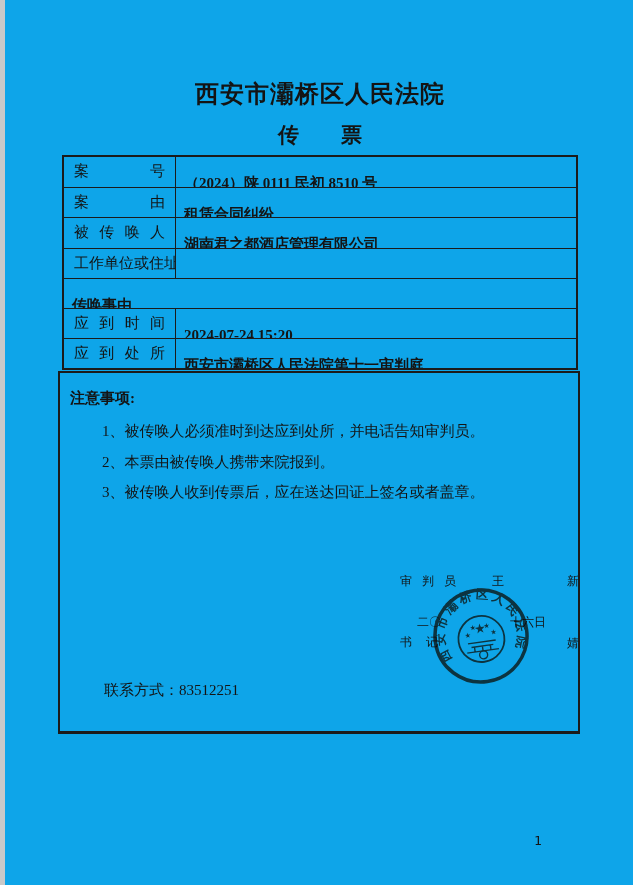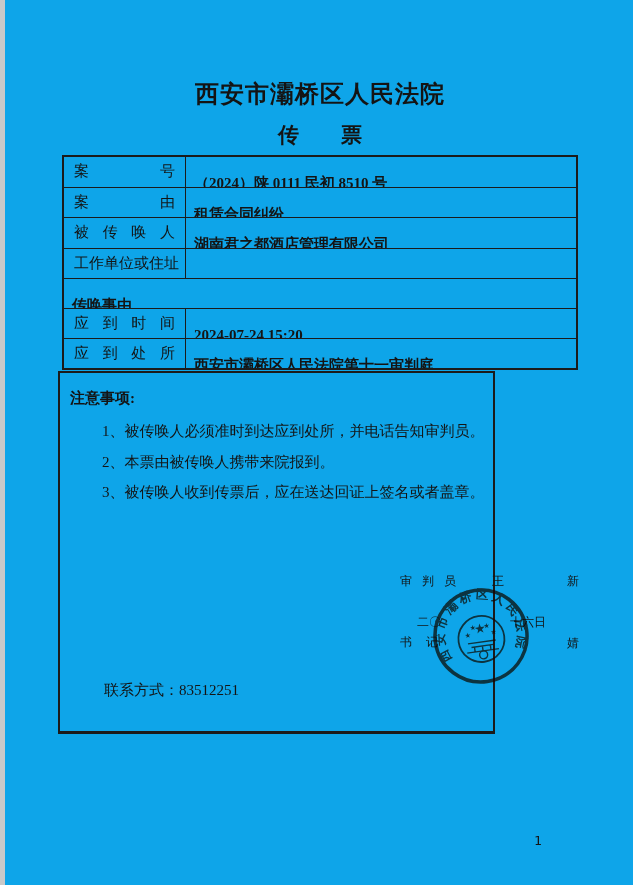--- a/index.html
+++ b/index.html
@@ -22,30 +22,30 @@
     position: absolute; left: 62px; top: 121px; width: 516px;
     text-align: center; font-size: 21px; font-weight: bold;
   }
   .case-table {
     position: absolute; left: 62px; top: 155px; width: 516px;
     border: 2px solid var(--line);
   }
   .trow { display: flex; height: 30.2px; }
   .trow + .trow { border-top: 1.5px solid var(--line); }
   .tlabel {
-    width: 122px; border-right: 1.5px solid var(--line);
+    width: 112px; border-right: 1.5px solid var(--line);
     font-size: 15px; line-height: 28.5px; padding: 0 10px;
     text-align: justify; text-align-last: justify; overflow: hidden; white-space: nowrap;
   }
   .tvalue {
     flex: 1; font-size: 15px; line-height: 28.5px; padding: 12px 8px;
     white-space: nowrap; overflow: hidden; font-weight: bold;
   }
   .notes-box {
-    position: absolute; left: 58px; top: 371px; width: 437px; height: 363px;
+    position: absolute; left: 58px; top: 371px; width: 522px; height: 363px;
     border: 2px solid var(--line); border-bottom-width: 3px;
   }
   .notes-heading { position: absolute; left: 10px; top: 16px; font-size: 15px; font-weight: bold; }
   .note-item { position: absolute; left: 42px; font-size: 15px; white-space: nowrap; }
   .note-item-1 { top: 49px; }
   .note-item-2 { top: 80px; }
   .note-item-3 { top: 110px; }
   .sig-span { position: absolute; font-size: 12px; white-space: nowrap; }
   .judge-label { left: 340px; top: 200px; letter-spacing: 10px; }
   .judge-name-1 { left: 432px; top: 200px; }

